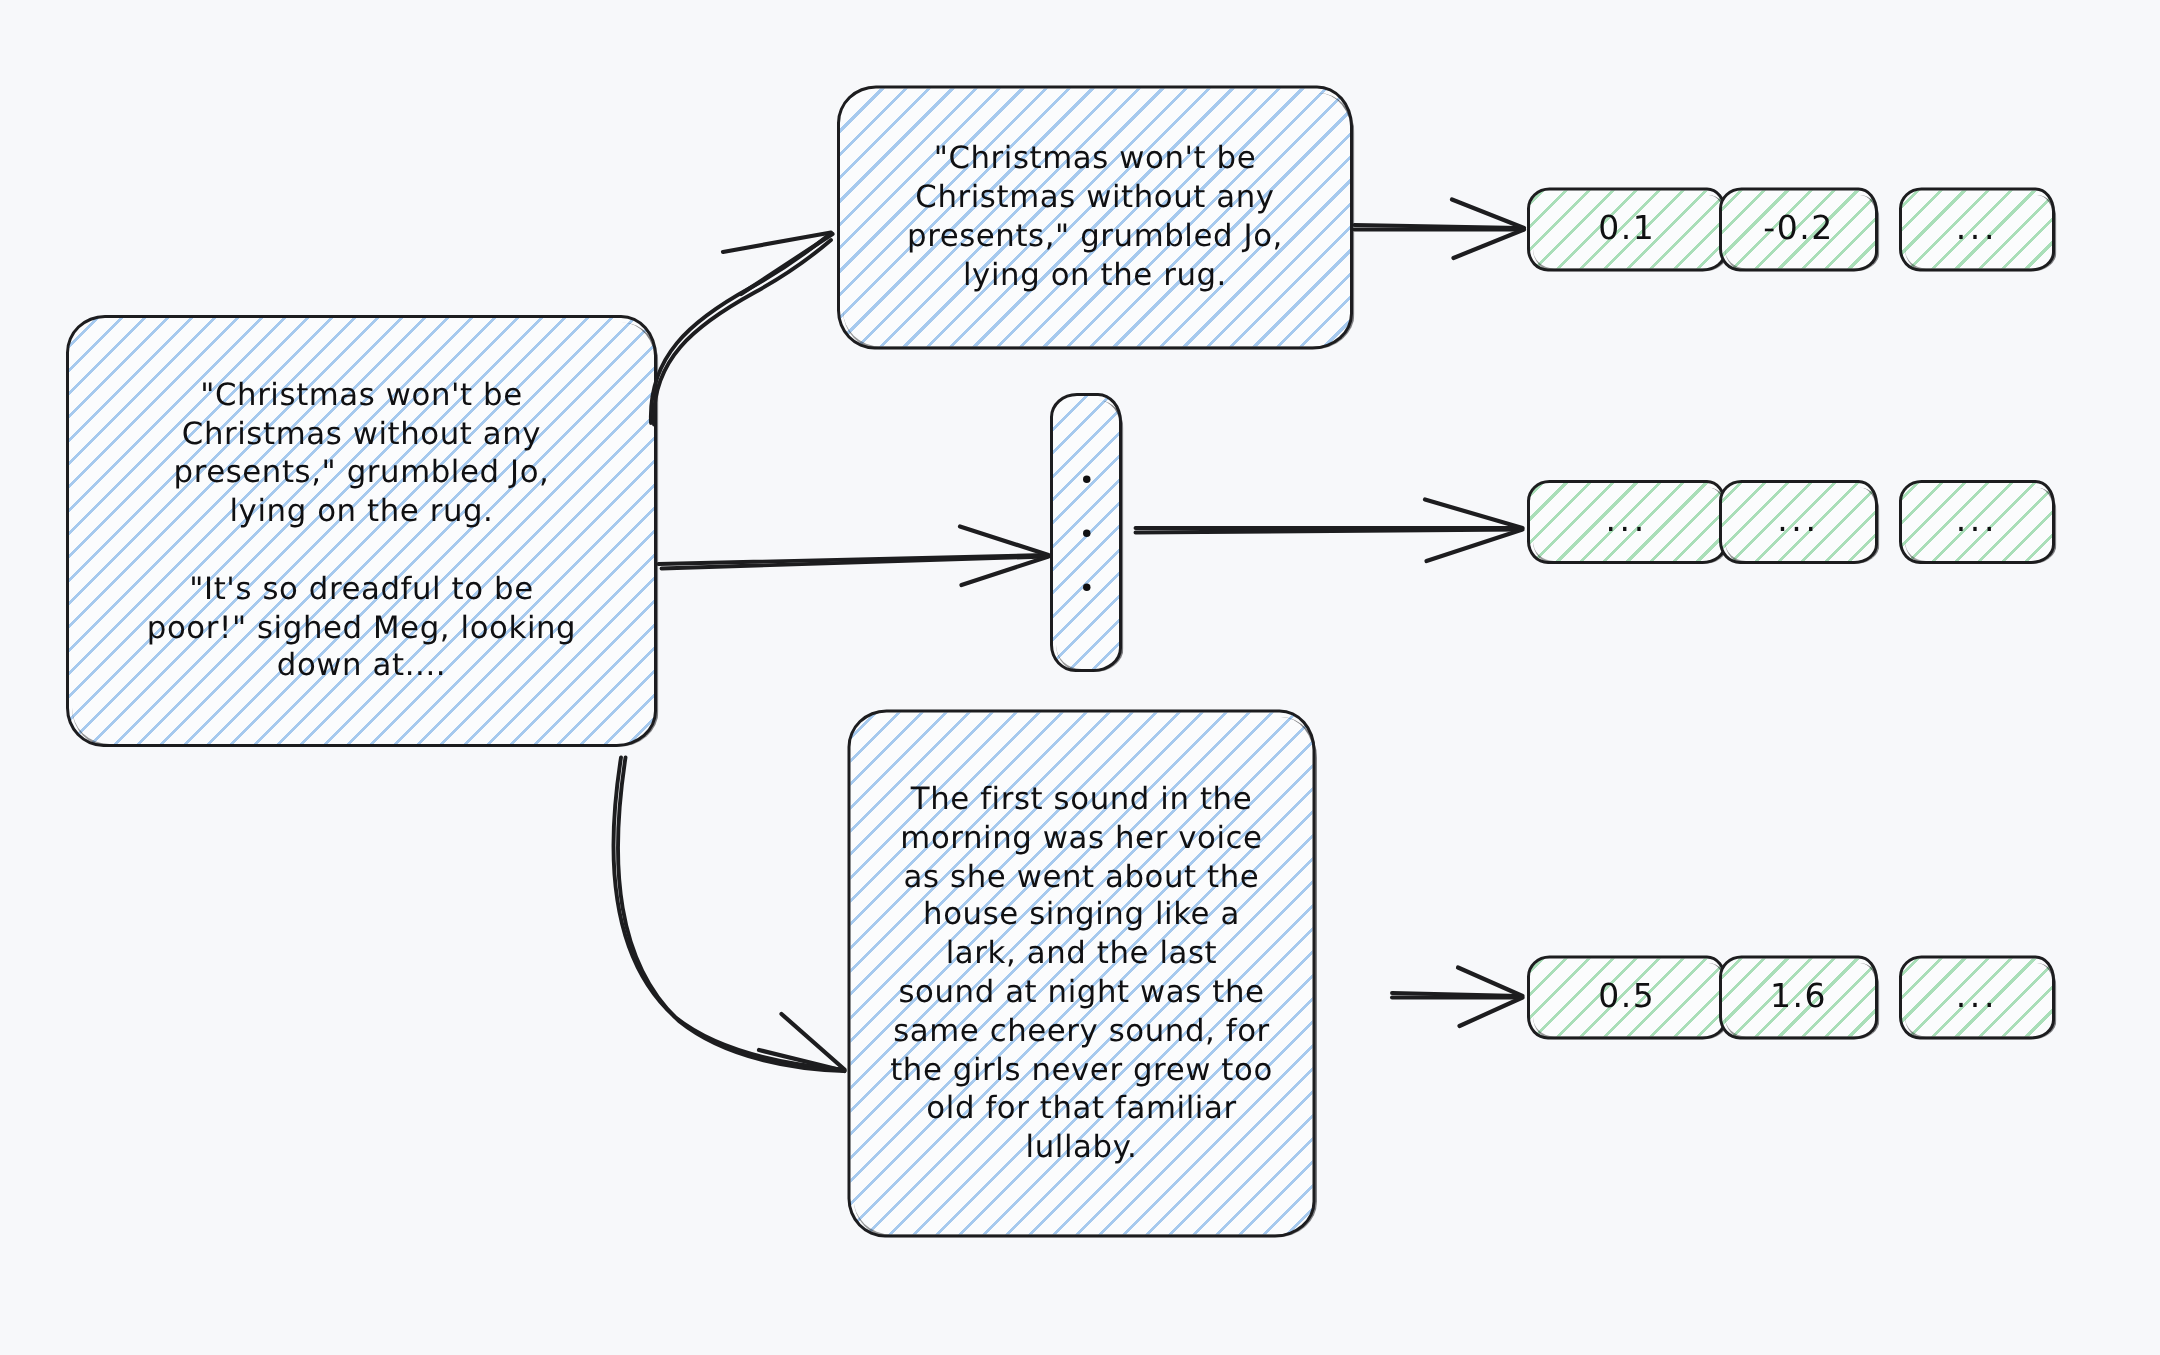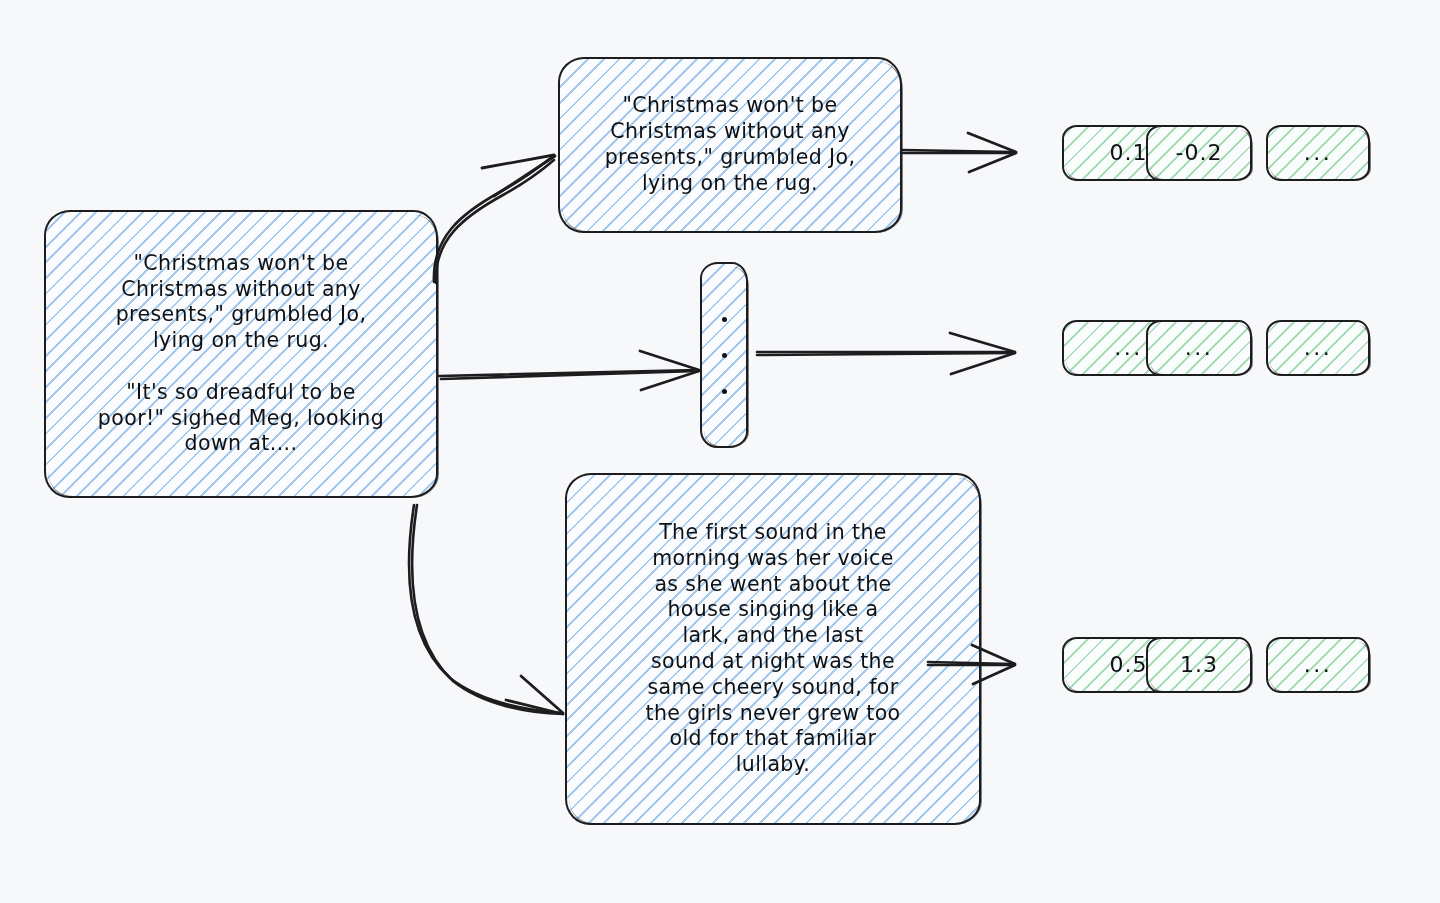--- a/index.html
+++ b/index.html
@@ -97,41 +97,41 @@
     gap: 31px;
   }
   #chunk-mid .dots-v i {
     display: block;
     width: 5px; height: 5px;
     border-radius: 50%;
     background: #101012;
   }
 
   #chunk-bot {
-    left: 565px; top: 473px; width: 416px; height: 352px;
+    left: 565px; top: 473px; width: 312px; height: 352px;
     padding: 8px 12px;
   }
   #chunk-bot .txt { font-size: 20.5px; }
 
   .chip {
     height: 56px;
   }
   .chip .txt {
     font-size: 22px;
     letter-spacing: 1px;
   }
   .chip .txt.ell { font-size: 22px; letter-spacing: 2.5px; }
 
   
   .chiprow { position: absolute; }
   #row-top { left: 1018px; top: 125px; }
   #row-mid { left: 1018px; top: 320px; }
   #row-bot { left: 1018px; top: 637px; }
   .chiprow .chip { position: absolute; top: 0; }
-  .chiprow .chip.c0 { left: 0px;   width: 133px; margin-left: 44px; }
+  .chiprow .chip.c0 { left: 0px;   width: 133px; }
   .chiprow .chip.c1 { left: 128px; width: 106px; }
   .chiprow .chip.c2 { left: 248px; width: 104px; }
 
   
   #arrows {
     position: absolute;
     left: 0; top: 0;
     width: 1440px; height: 903px;
     pointer-events: none;
     z-index: 5;
@@ -206,21 +206,21 @@
     <div class="node chip c2">
         <span class="txt ell">...</span>
       </div>
   </div>
 
   <div class="chiprow" id="row-bot">
     <div class="node chip c0">
         <span class="txt">0.5</span>
       </div>
     <div class="node chip c1">
-        <span class="txt">1.3</span>
+        <span class="txt">1.6</span>
       </div>
     <div class="node chip c2">
         <span class="txt ell">...</span>
       </div>
   </div>
 
   <svg id="arrows" viewBox="0 0 1440 903">
 
     <g>
       <path class="ln" d="M434 282 C 432 238, 460 214, 500 192 C 520 181, 537 169, 552 157"></path>

